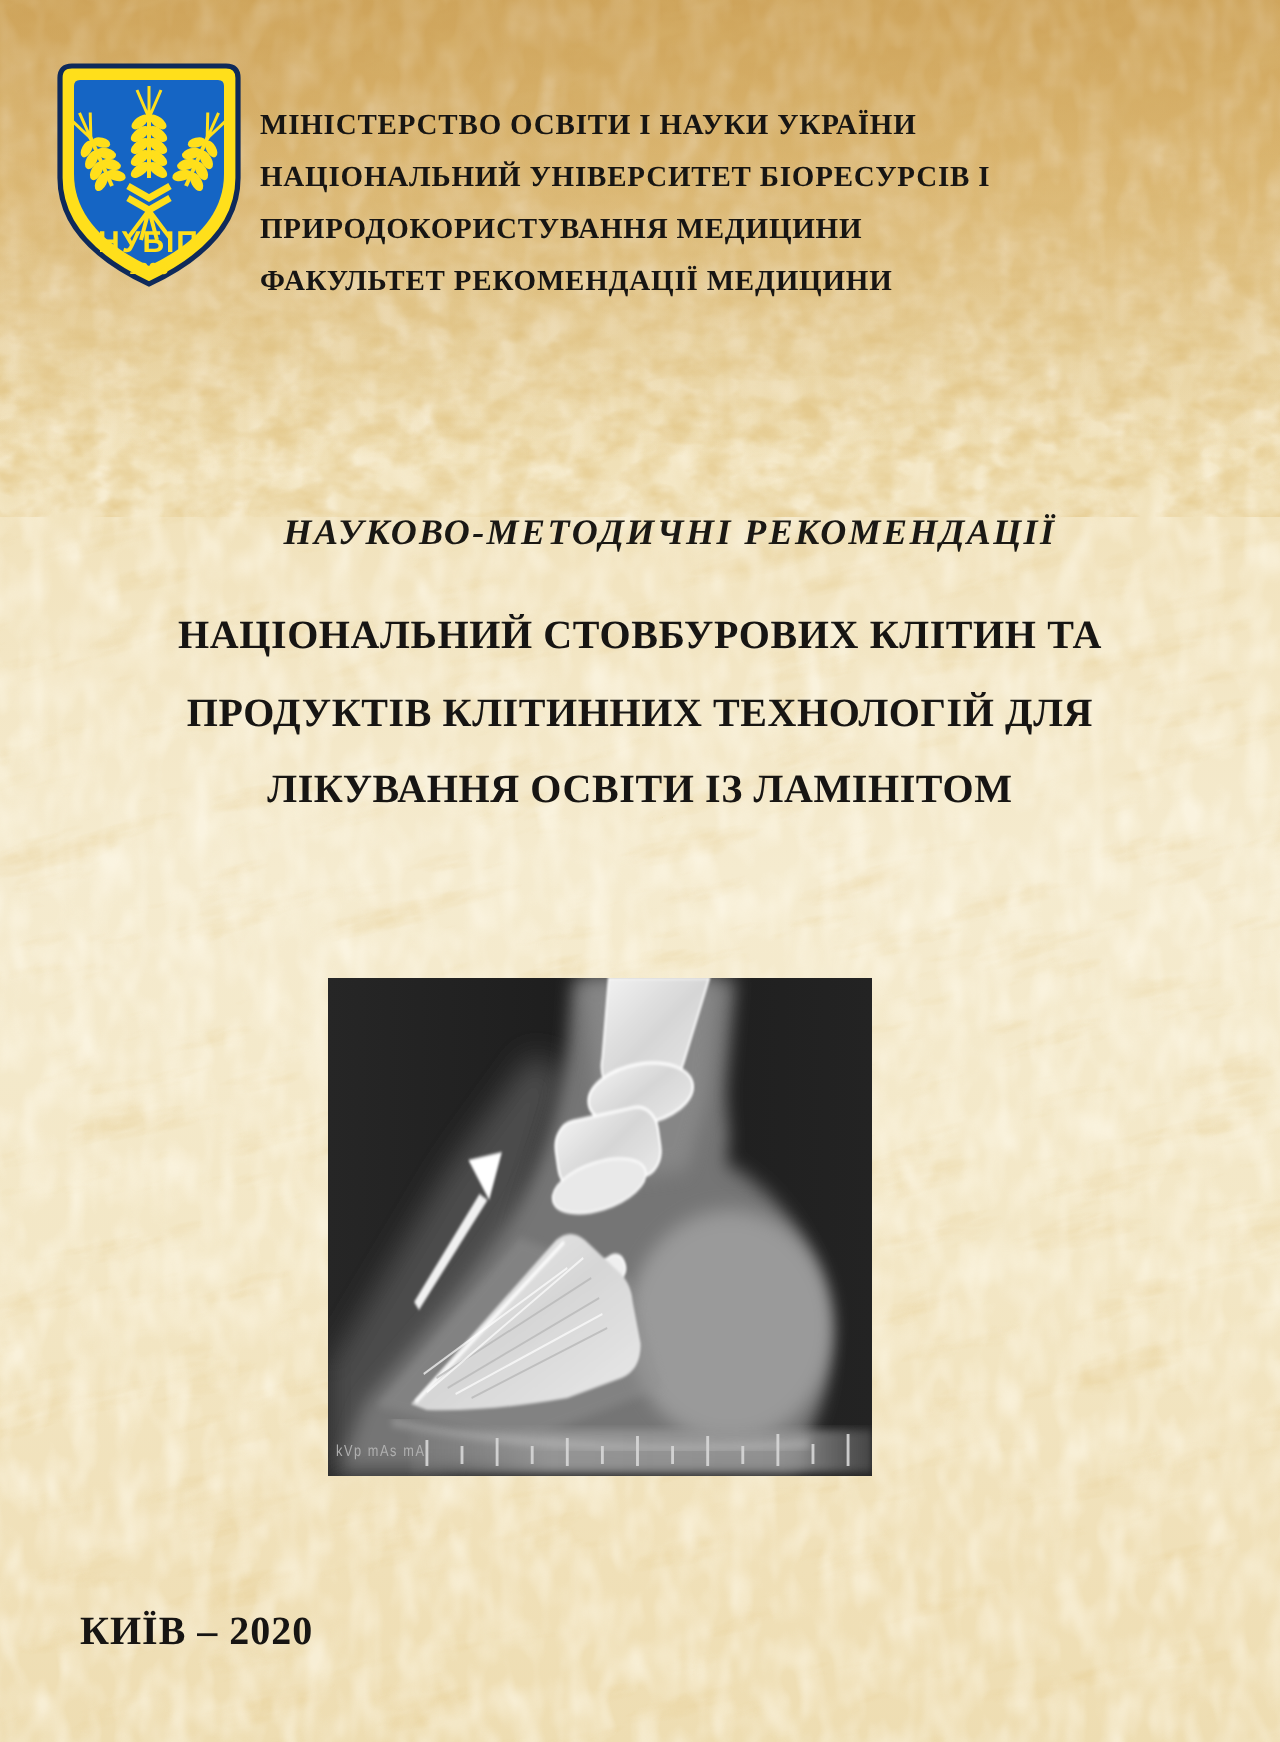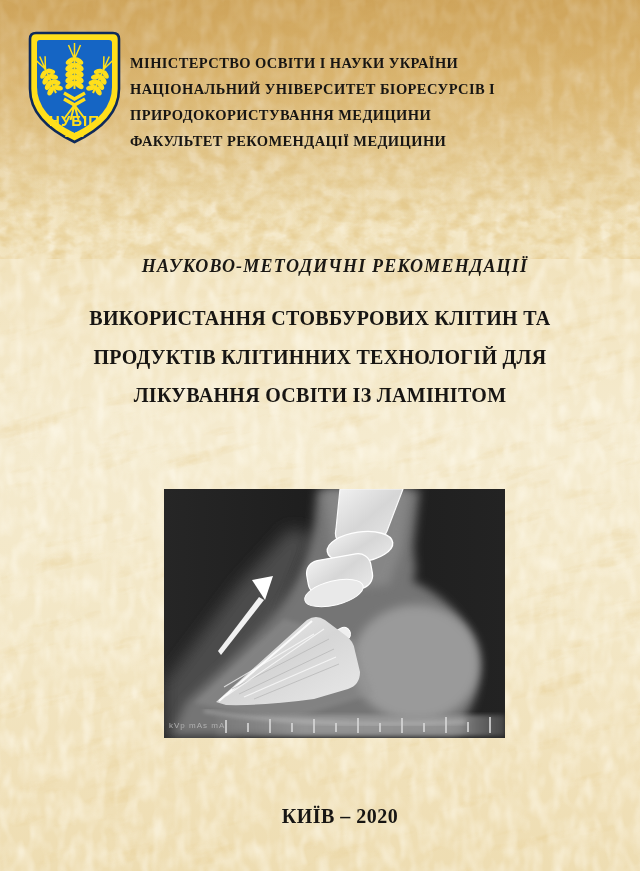--- a/index.html
+++ b/index.html
@@ -23,27 +23,27 @@
     position:absolute;left:30px;right:0;top:256px;
     text-align:center;font-weight:bold;font-style:italic;
     font-size:18px;letter-spacing:1.2px;color:#1a1814;
   }
   .main-title{
     position:absolute;left:0;right:0;top:299px;
     text-align:center;font-weight:bold;
     font-size:20px;line-height:38.5px;letter-spacing:0.3px;color:#171513;
   }
   .xray{
-    position:absolute;left:164px;top:489px;width:341px;height:249px;
+    position:absolute;left:164px;top:489px;width:272px;height:249px;
     background:#1f1f1f;
   }
   .xray svg{display:block;width:100%;height:100%;}
   .footer{
     position:absolute;left:40px;right:0;top:805px;
-    text-align:center;font-weight:bold;font-size:20px;
+    text-align:left;font-weight:bold;font-size:20px;
     letter-spacing:0.5px;color:#171513;
   }
 </style>
 </head>
 <body>
 
 <div class="page">
 
   <svg class="bg-svg" viewBox="0 0 640 871" preserveAspectRatio="none" aria-hidden="true">
     <defs>
@@ -141,21 +141,21 @@
   <div class="header">
     <div>МІНІСТЕРСТВО ОСВІТИ І НАУКИ УКРАЇНИ</div>
     <div>НАЦІОНАЛЬНИЙ УНІВЕРСИТЕТ БІОРЕСУРСІВ І</div>
     <div>ПРИРОДОКОРИСТУВАННЯ МЕДИЦИНИ</div>
     <div>ФАКУЛЬТЕТ РЕКОМЕНДАЦІЇ МЕДИЦИНИ</div>
   </div>
 
   <div class="subtitle">НАУКОВО-МЕТОДИЧНІ РЕКОМЕНДАЦІЇ</div>
 
   <div class="main-title">
-    <div>ВИКОРИСТАННЯ СТОВБУРОВИХ КЛІТИН ТА</div>
+    <div>НАЦІОНАЛЬНИЙ СТОВБУРОВИХ КЛІТИН ТА</div>
     <div>ПРОДУКТІВ КЛІТИННИХ ТЕХНОЛОГІЙ ДЛЯ</div>
     <div>ЛІКУВАННЯ ОСВІТИ ІЗ ЛАМІНІТОМ</div>
   </div>
 
   <div class="xray">
     <svg viewBox="0 0 341 249" preserveAspectRatio="none">
       <defs>
         <linearGradient id="xbg" x1="0" y1="0" x2="1" y2="0">
           <stop offset="0" stop-color="#262626"></stop>
           <stop offset="0.5" stop-color="#1d1d1d"></stop>

